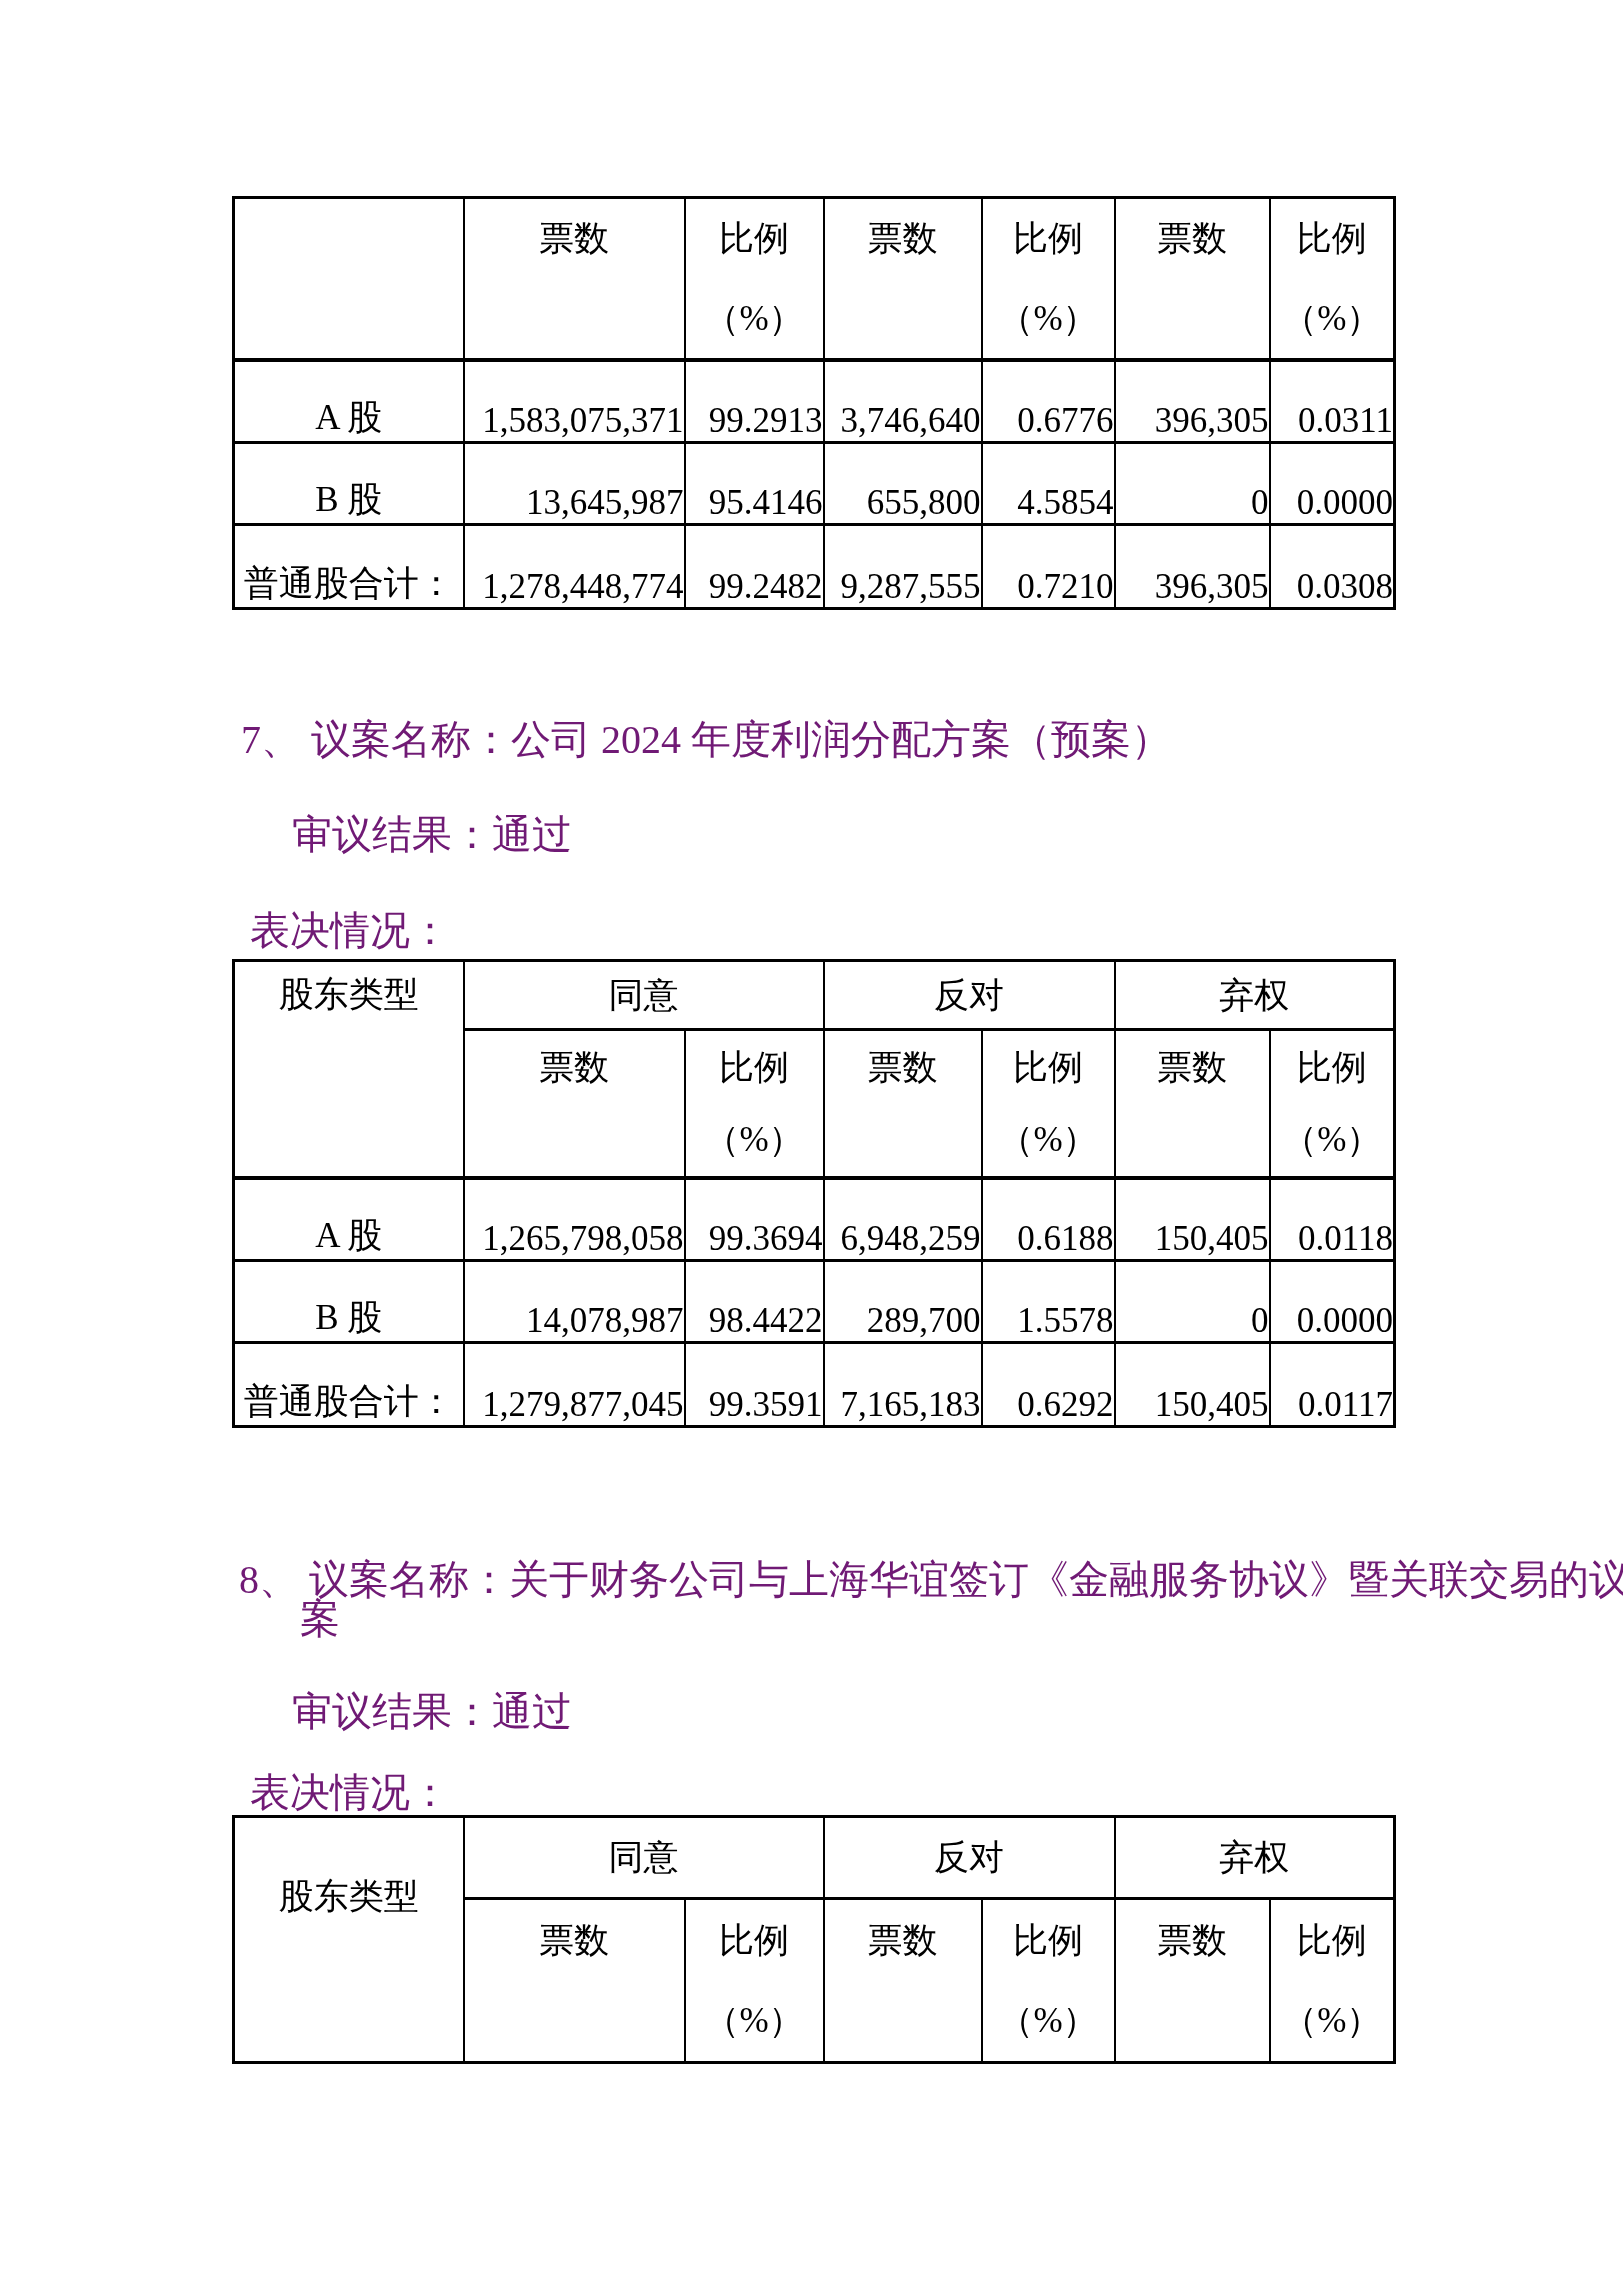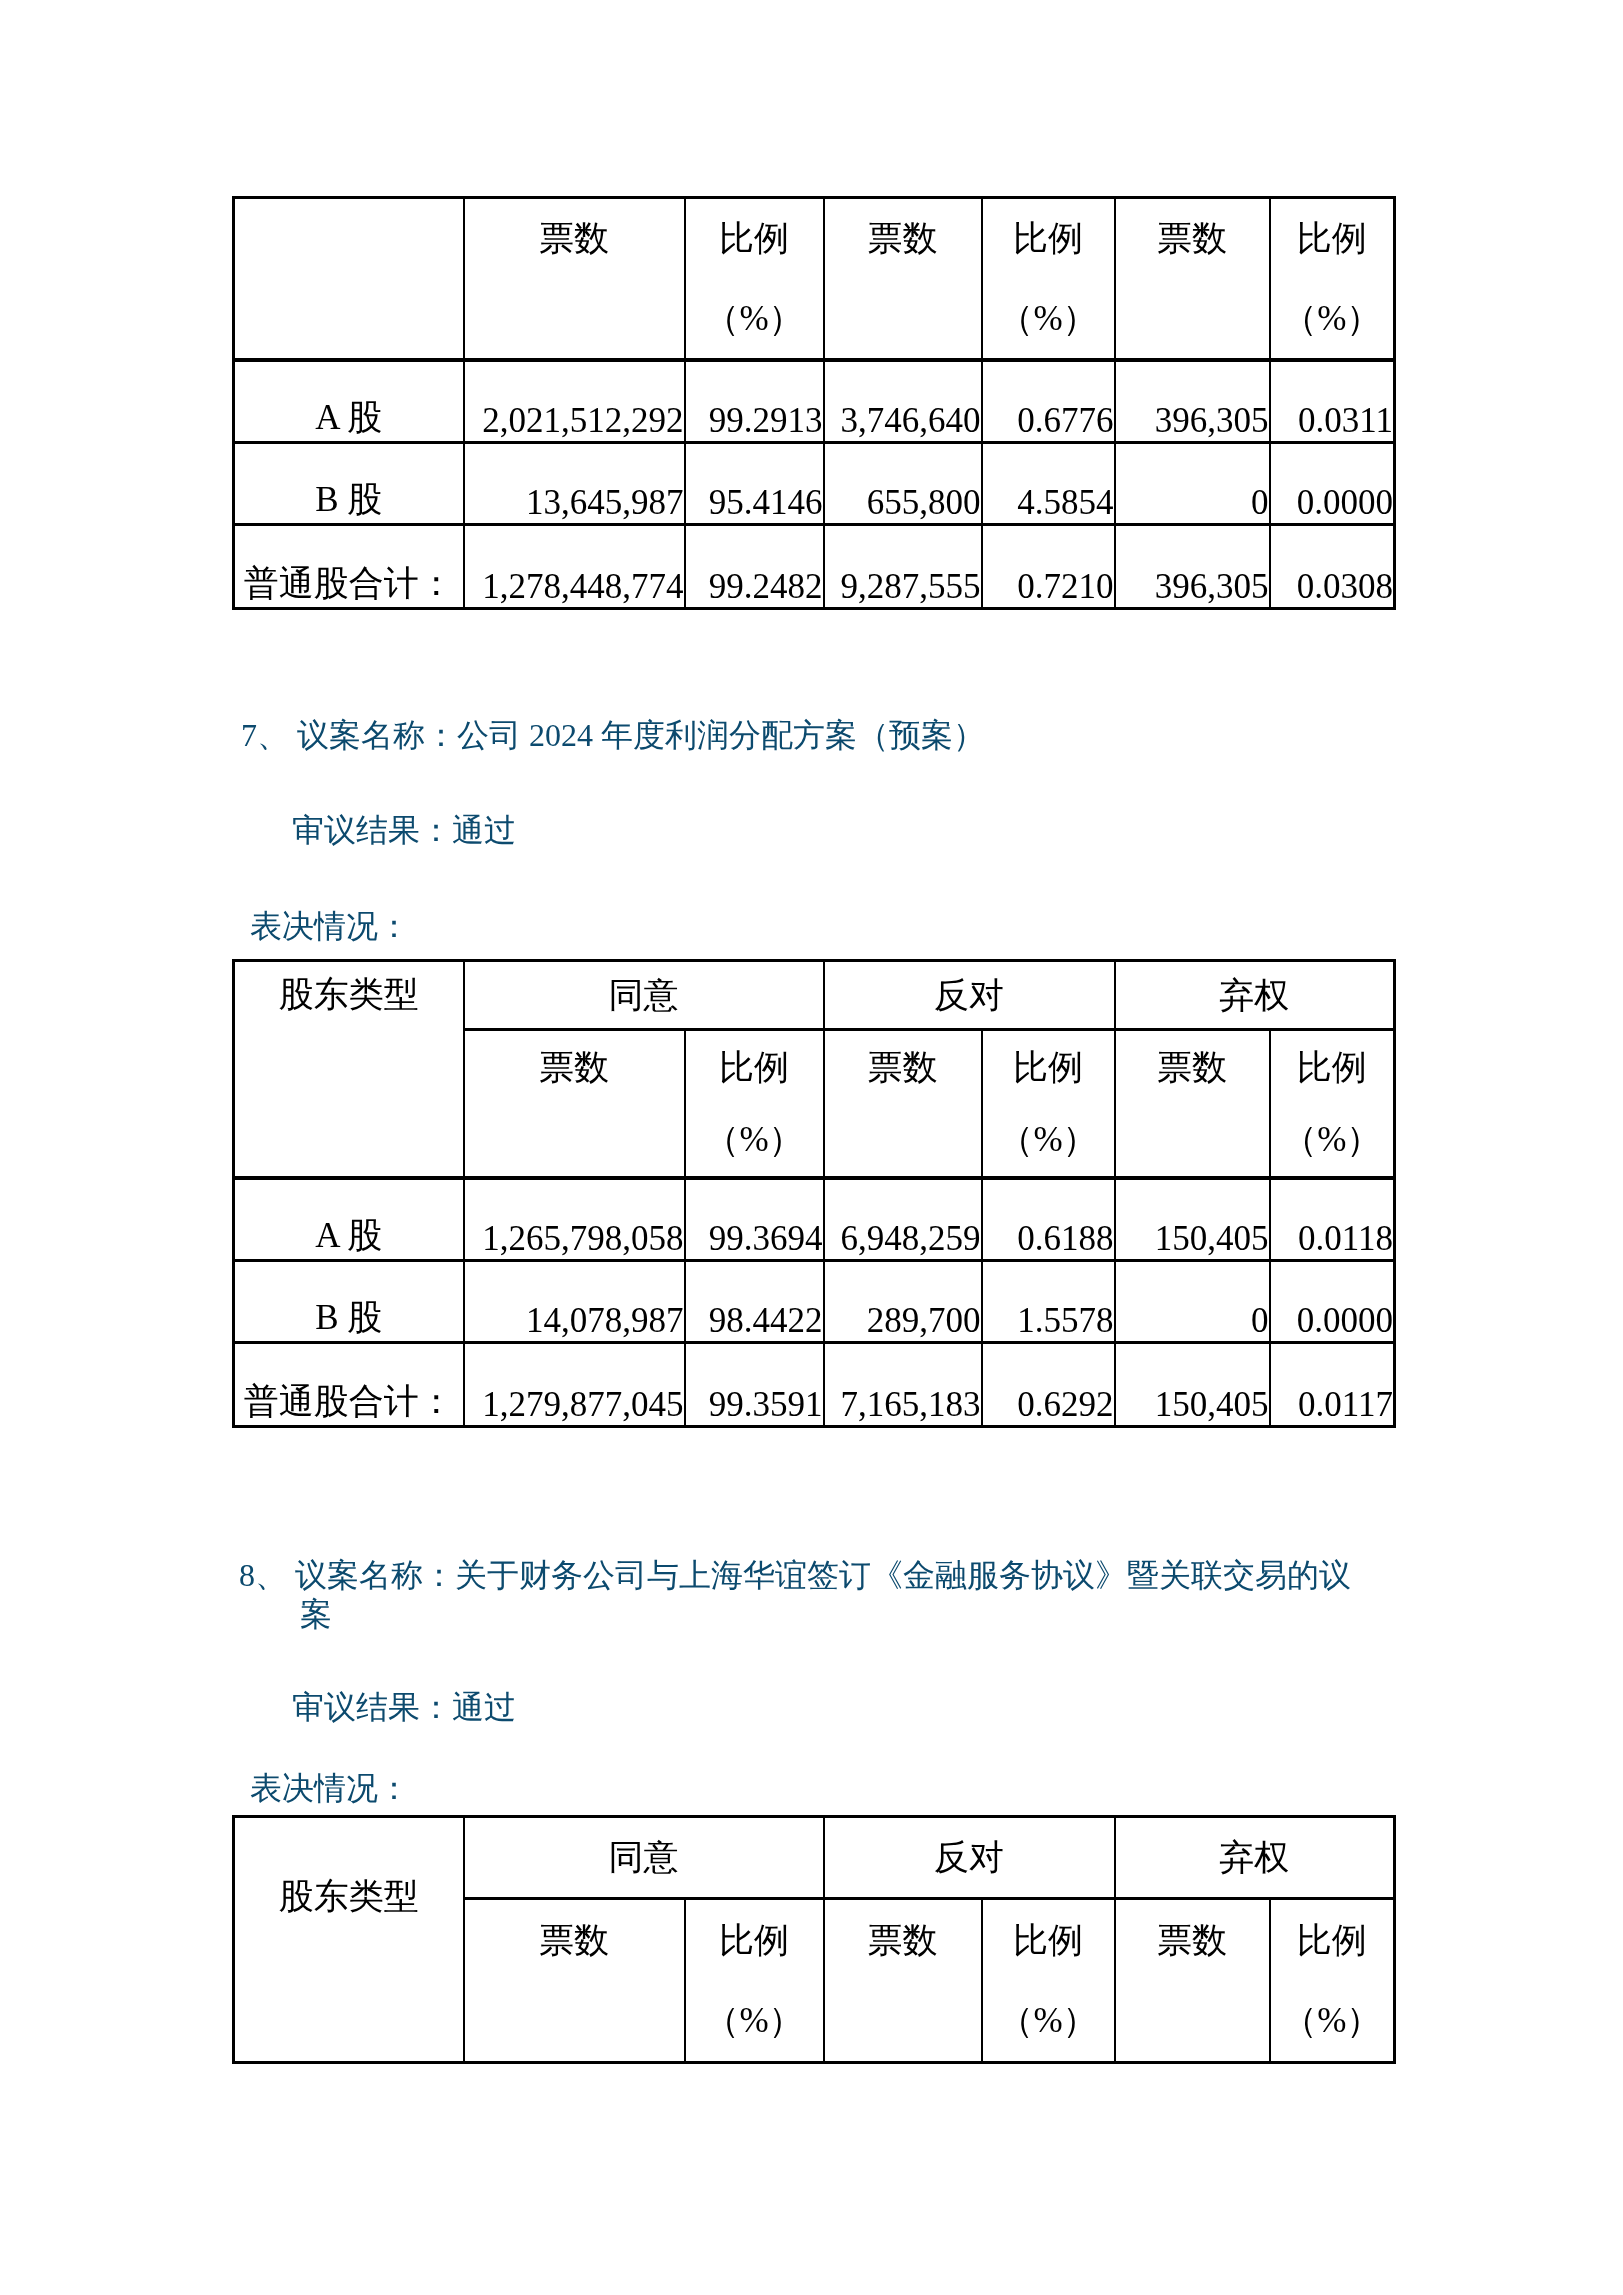--- a/index.html
+++ b/index.html
@@ -7,24 +7,24 @@
     position: relative;
     width: 1623px;
     height: 2295px;
     margin: 0 auto;
     background: #ffffff;
     color: #000;
     font-family: "Liberation Serif", "DejaVu Serif", serif;
   }
   .bodyline {
     position: absolute;
-    font-size: 32px;
+    font-size: 40px;
     line-height: 1.25;
     white-space: pre;
-    color: #0c4a6e;
+    color: #701a75;
   }
   table.vote {
     position: absolute;
     left: 232px;
     width: 1161px;
     border-collapse: collapse;
     table-layout: fixed;
     border: 3.3px solid #000;
     font-size: 35px;
   }
@@ -110,21 +110,21 @@
           </td>
       <td class="hdrcell" style="border-bottom-width:4.6px;">
             <div class="two" style="height:159px;">
               <div class="ln">比例</div>
               <div class="ln">（%）</div>
             </div>
           </td>
     </tr>
     <tr style="height:82px;">
       <td class="lbl">A 股</td>
-      <td class="num">2,021,512,292</td>
+      <td class="num">1,583,075,371</td>
       <td class="num">99.2913</td>
       <td class="num">3,746,640</td>
       <td class="num">0.6776</td>
       <td class="num">396,305</td>
       <td class="num">0.0311</td>
     </tr>
     <tr style="height:82px;">
       <td class="lbl">B 股</td>
       <td class="num">13,645,987</td>
       <td class="num">95.4146</td>

